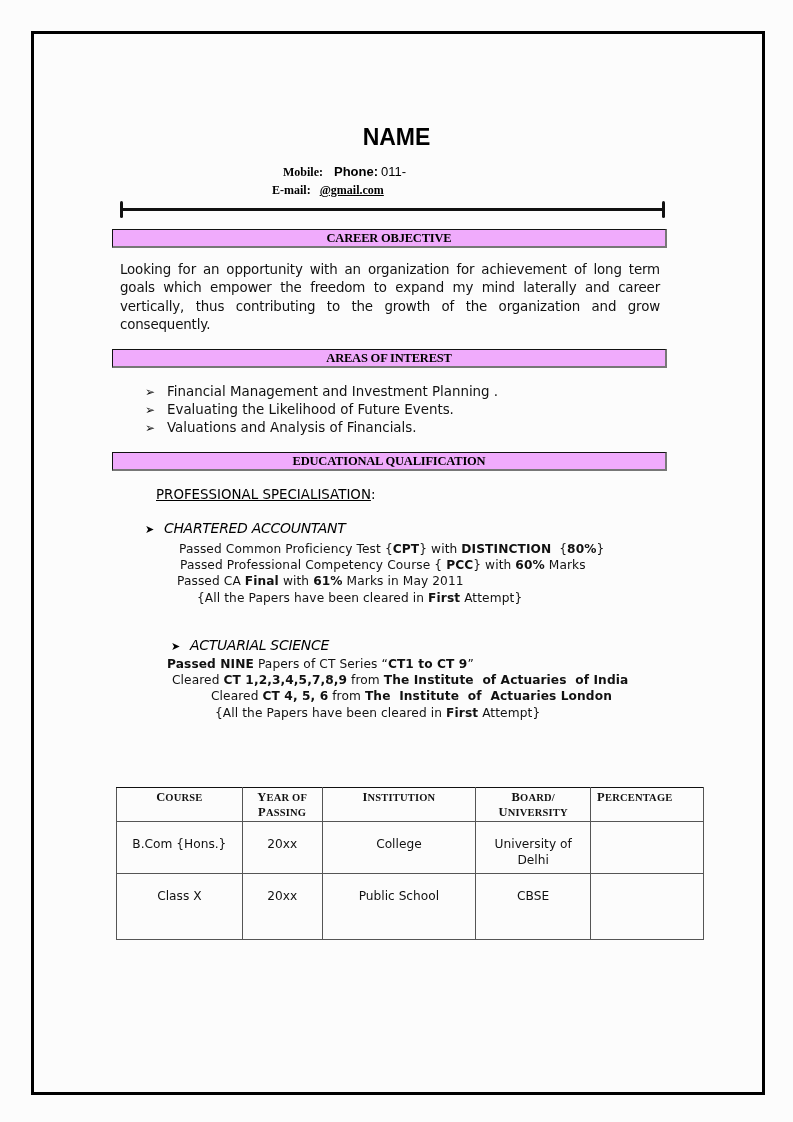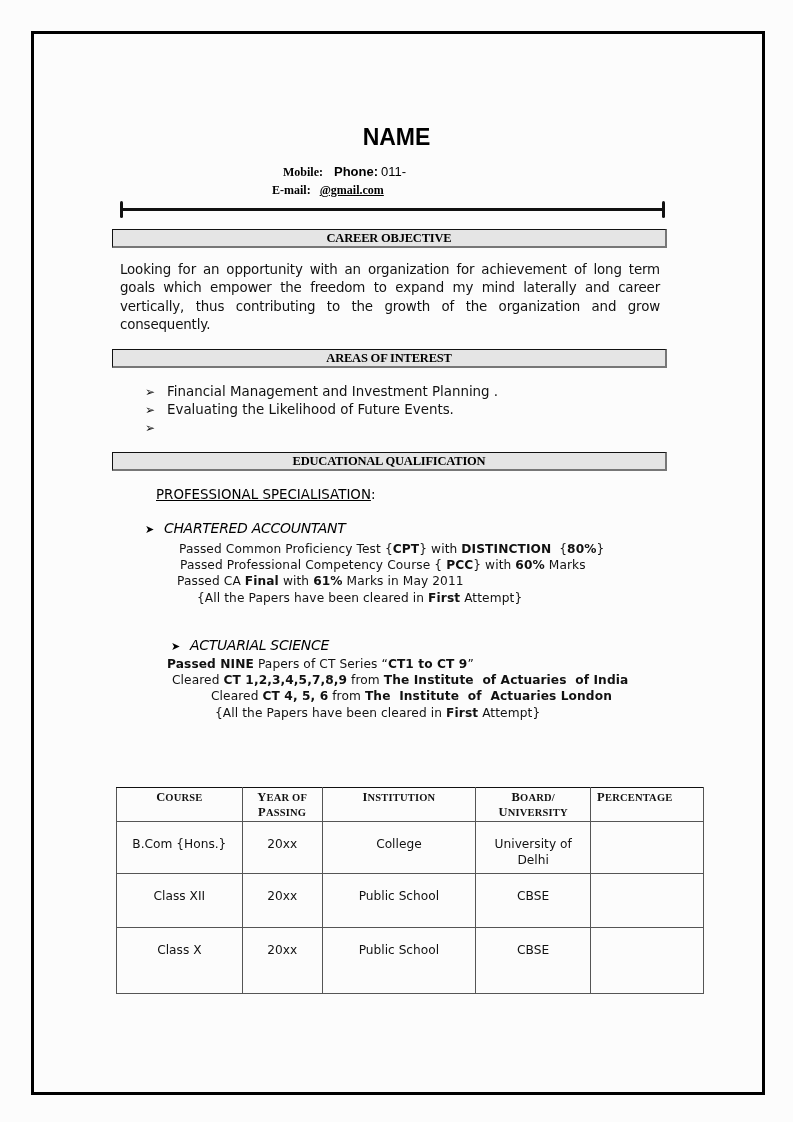--- a/index.html
+++ b/index.html
@@ -40,21 +40,21 @@
     }
     .rule-cap {
       position: absolute; top: 201px; width: 3px; height: 17px;
       background: #111; border-radius: 2px;
     }
     .rule-cap.left { left: 120px; }
     .rule-cap.right { left: 662px; }
 
     .section-bar {
       position: absolute; left: 112px; width: 552px; height: 16px;
-      background: #e5e5e5;
+      background: #f0abfc;
       border-top: 1px solid #111; border-left: 1px solid #111;
       border-right: 2px solid #777; border-bottom: 2px solid #777;
       text-align: center;
       font-family: "Liberation Serif", serif;
       font-weight: bold; font-size: 12.5px; line-height: 16px;
       letter-spacing: -0.2px;
     }
     .bar-career { top: 229px; }
     .bar-interest { top: 349px; }
     .bar-edu { top: 452px; }
@@ -152,20 +152,21 @@
   <li>
       <span class="arrow-bullet">➢</span>
       <span>Financial Management and Investment Planning .</span>
     </li>
   <li>
       <span class="arrow-bullet">➢</span>
       <span>Evaluating the Likelihood of Future Events.</span>
     </li>
   <li>
       <span class="arrow-bullet">➢</span>
+      <span>Valuations and Analysis of Financials.</span>
     </li>
 </ul>
 
 <div class="section-bar bar-edu">EDUCATIONAL QUALIFICATION</div>
 
 <div class="prof-heading">
   <span class="u">PROFESSIONAL SPECIALISATION</span><span>:</span>
 </div>
 
 <div class="spec-title spec-ca">
@@ -218,27 +219,20 @@
     </tr>
   </thead>
   <tbody>
     <tr class="r1">
       <td>B.Com {Hons.}</td>
       <td>20xx</td>
       <td>College</td>
       <td style="white-space:pre-line; padding-left:10px; padding-right:10px;">University  of Delhi</td>
       <td></td>
     </tr>
-    <tr class="r2">
-      <td>Class XII</td>
-      <td>20xx</td>
-      <td>Public School</td>
-      <td>CBSE</td>
-      <td></td>
-    </tr>
     <tr class="r3">
       <td>Class X</td>
       <td>20xx</td>
       <td>Public School</td>
       <td>CBSE</td>
       <td></td>
     </tr>
   </tbody>
 </table>
 

